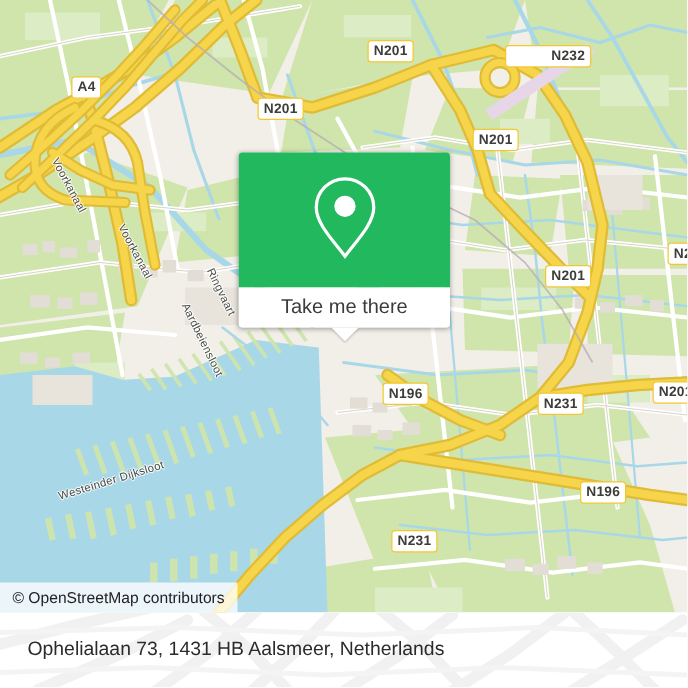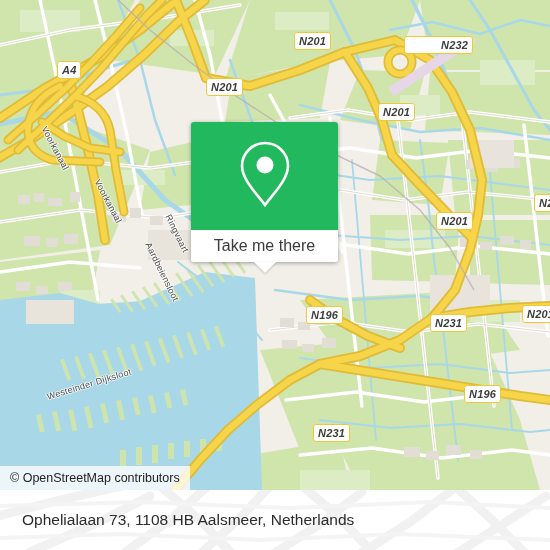--- a/index.html
+++ b/index.html
@@ -38,21 +38,20 @@
     color: #3d3d3a;
     font-size: 11px;
     font-weight: bold;
     letter-spacing: .2px;
     line-height: 14px;
     height: 14px;
     padding: 1px 4px 1px 4px;
     white-space: nowrap;
     font-family: "Liberation Sans", sans-serif;
     box-sizing: content-box;
-    font-style: italic;
   }
 
   
   .wlabel {
     position: absolute;
     color: #4a4a46;
     font-size: 9px;
     font-family: "Liberation Sans", sans-serif;
     white-space: nowrap;
     text-shadow:
@@ -60,21 +59,21 @@
       0 1px 0 rgba(255,255,255,.9), 0 -1px 0 rgba(255,255,255,.9);
     transform-origin: 0 50%;
     letter-spacing: .3px;
   }
 
   
   #popup {
     position: absolute;
     left: 191px;
     top: 122px;
-    width: 147px;
+    width: 169px;
     border-radius: 3px;
     box-shadow: 0 1px 4px rgba(0,0,0,.35);
     overflow: visible;
     z-index: 40;
   }
   #popup-head {
     height: 108px;
     background: #22b85d;
     border-radius: 3px 3px 0 0;
     display: flex;
@@ -489,19 +488,19 @@
         <path d="M300,-6 L340,28 L372,62"></path>
         <path d="M455,-4 L492,30 L526,64"></path>
       </g>
       <g stroke="#f4f4f4" fill="none" stroke-width="4">
         <path d="M0,48 L120,44 L260,50 L400,44 L550,50"></path>
         <path d="M0,16 L140,12 L290,18 L430,12 L550,18"></path>
       </g>
     </svg>
 
     <div id="footer-address">
-      <span>Ophelialaan 73, 1108 HB Aalsmeer, Netherlands</span>
+      <span>Ophelialaan 73, 1431 HB Aalsmeer, Netherlands</span>
     </div>
 
 
   </div>
 
 </div>
 
 </body></html>

